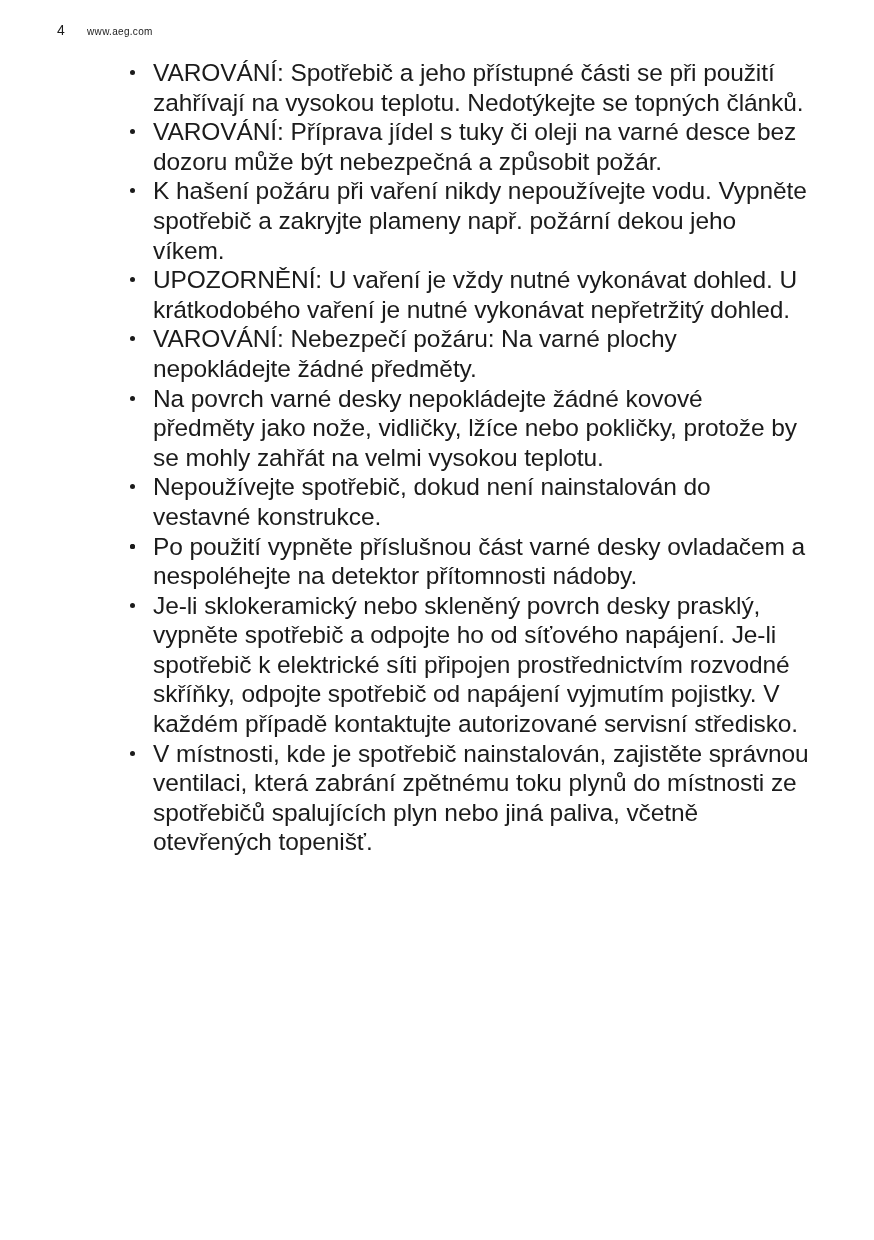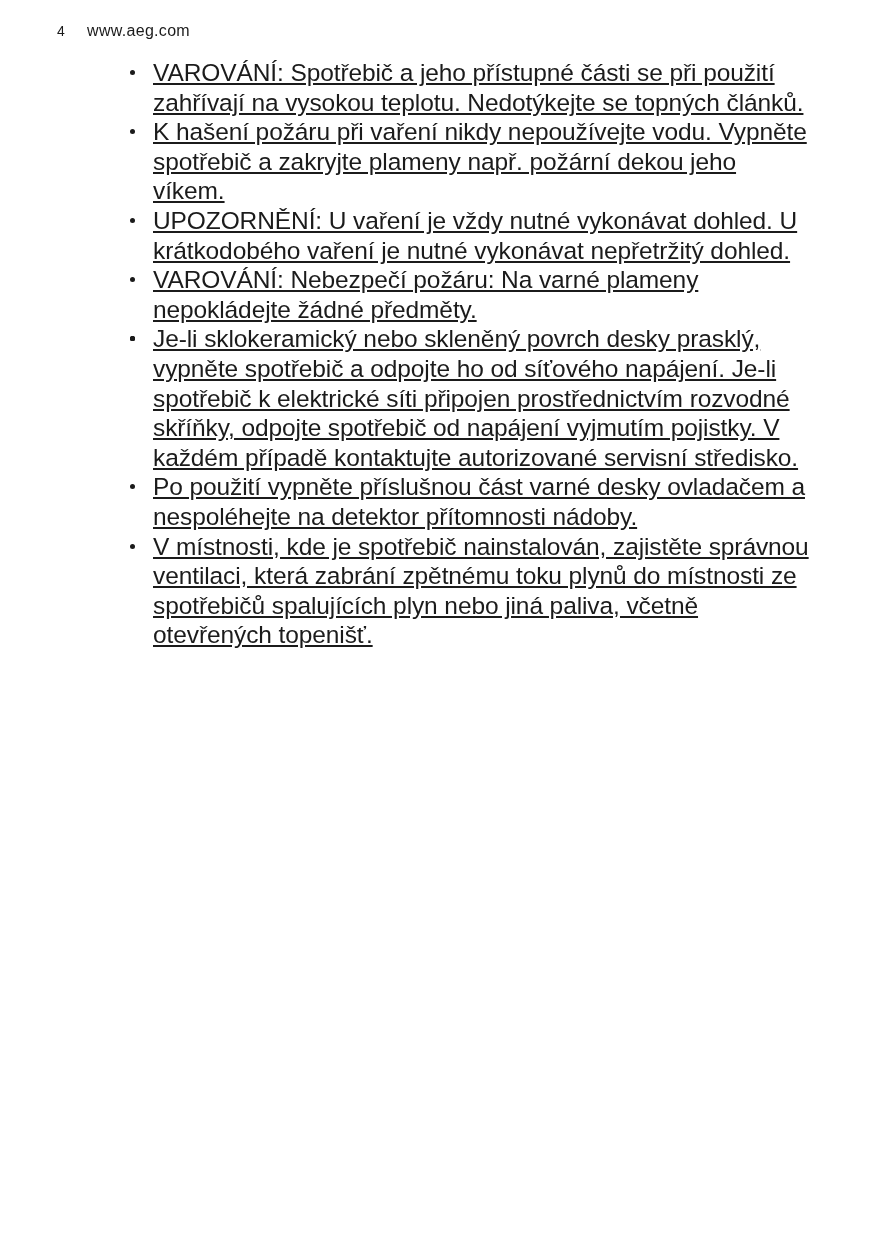--- a/index.html
+++ b/index.html
@@ -30,39 +30,38 @@
     font-size: 14px;
     letter-spacing: 0.3px;
     color: #1b1b1b;
   }
 
   .page-header .page-number {
     font-size: 14px;
   }
 
   .page-header .site-url {
-    font-size: 16px;
+    font-size: 10px;
   }
 
   .warning-list {
     position: absolute;
     top: 58px;
     left: 125px;
     width: 684px;
     list-style: none;
     font-size: 24.5px;
     line-height: 29.6px;
     letter-spacing: -0.1px;
     color: #1b1b1b;
   }
 
   .warning-list li {
     position: relative;
     padding-left: 28px;
-    text-decoration: underline;
   }
 
   .warning-list .bullet-dot {
     position: absolute;
     left: 5px;
     top: 12px;
     width: 5px;
     height: 5px;
     border-radius: 50%;
     background: #1b1b1b;
@@ -78,43 +77,52 @@
     <span class="site-url">www.aeg.com</span>
   </header>
 
   <ul class="warning-list">
     <li>
       <span class="bullet-dot"></span>
       <span>VAROVÁNÍ: Spotřebič a jeho přístupné části se při použití zahřívají na vysokou teplotu. Nedotýkejte se topných článků.</span>
     </li>
     <li>
       <span class="bullet-dot"></span>
+      <span>VAROVÁNÍ: Příprava jídel s tuky či oleji na varné desce bez dozoru může být nebezpečná a způsobit požár.</span>
+    </li>
+    <li>
+      <span class="bullet-dot"></span>
       <span>K hašení požáru při vaření nikdy nepoužívejte vodu. Vypněte spotřebič a zakryjte plameny např. požární dekou jeho víkem.</span>
     </li>
     <li>
       <span class="bullet-dot"></span>
       <span>UPOZORNĚNÍ: U vaření je vždy nutné vykonávat dohled. U krátkodobého vaření je nutné vykonávat nepřetržitý dohled.</span>
     </li>
     <li>
       <span class="bullet-dot"></span>
-      <span>VAROVÁNÍ: Nebezpečí požáru: Na varné plameny nepokládejte žádné předměty.</span>
+      <span>VAROVÁNÍ: Nebezpečí požáru: Na varné plochy nepokládejte žádné předměty.</span>
+    </li>
+    <li>
+      <span class="bullet-dot"></span>
+      <span>Na povrch varné desky nepokládejte žádné kovové předměty jako nože, vidličky, lžíce nebo pokličky, protože by se mohly zahřát na velmi vysokou teplotu.</span>
+    </li>
+    <li>
+      <span class="bullet-dot"></span>
+      <span>Nepoužívejte spotřebič, dokud není nainstalován do vestavné konstrukce.</span>
     </li>
     <li>
       <span class="bullet-dot"></span>
     </li>
     <li>
       <span class="bullet-dot"></span>
+      <span>Po použití vypněte příslušnou část varné desky ovladačem a nespoléhejte na detektor přítomnosti nádoby.</span>
     </li>
     <li>
       <span class="bullet-dot"></span>
       <span>Je-li sklokeramický nebo skleněný povrch desky prasklý, vypněte spotřebič a odpojte ho od síťového napájení. Je-li spotřebič k elektrické síti připojen prostřednictvím rozvodné skříňky, odpojte spotřebič od napájení vyjmutím pojistky. V každém případě kontaktujte autorizované servisní středisko.</span>
-    </li>
-    <li>
-      <span class="bullet-dot"></span>
-      <span>Po použití vypněte příslušnou část varné desky ovladačem a nespoléhejte na detektor přítomnosti nádoby.</span>
     </li>
     <li>
       <span class="bullet-dot"></span>
       <span>V místnosti, kde je spotřebič nainstalován, zajistěte správnou ventilaci, která zabrání zpětnému toku plynů do místnosti ze spotřebičů spalujících plyn nebo jiná paliva, včetně otevřených topenišť.</span>
     </li>
   </ul>
 
 </div>
 
 </body></html>

